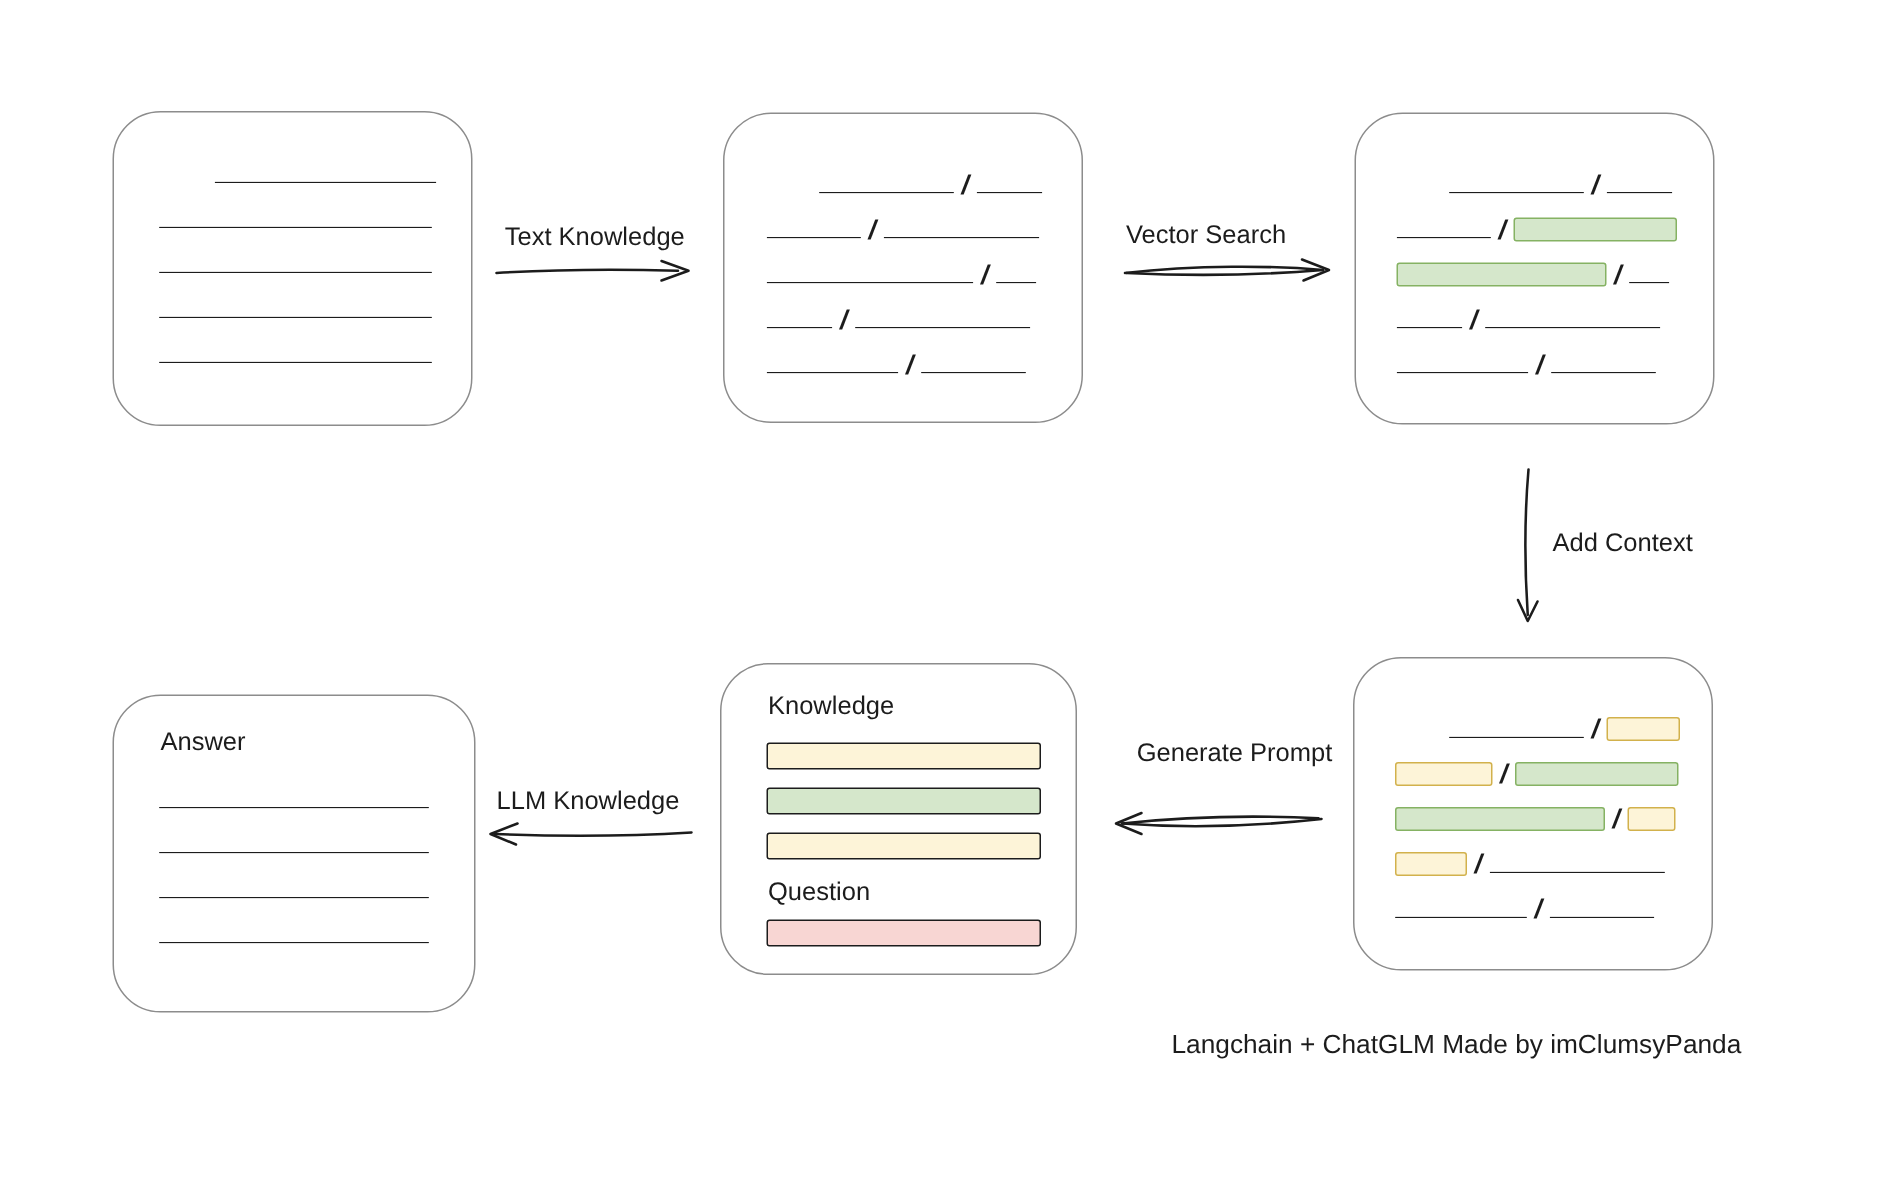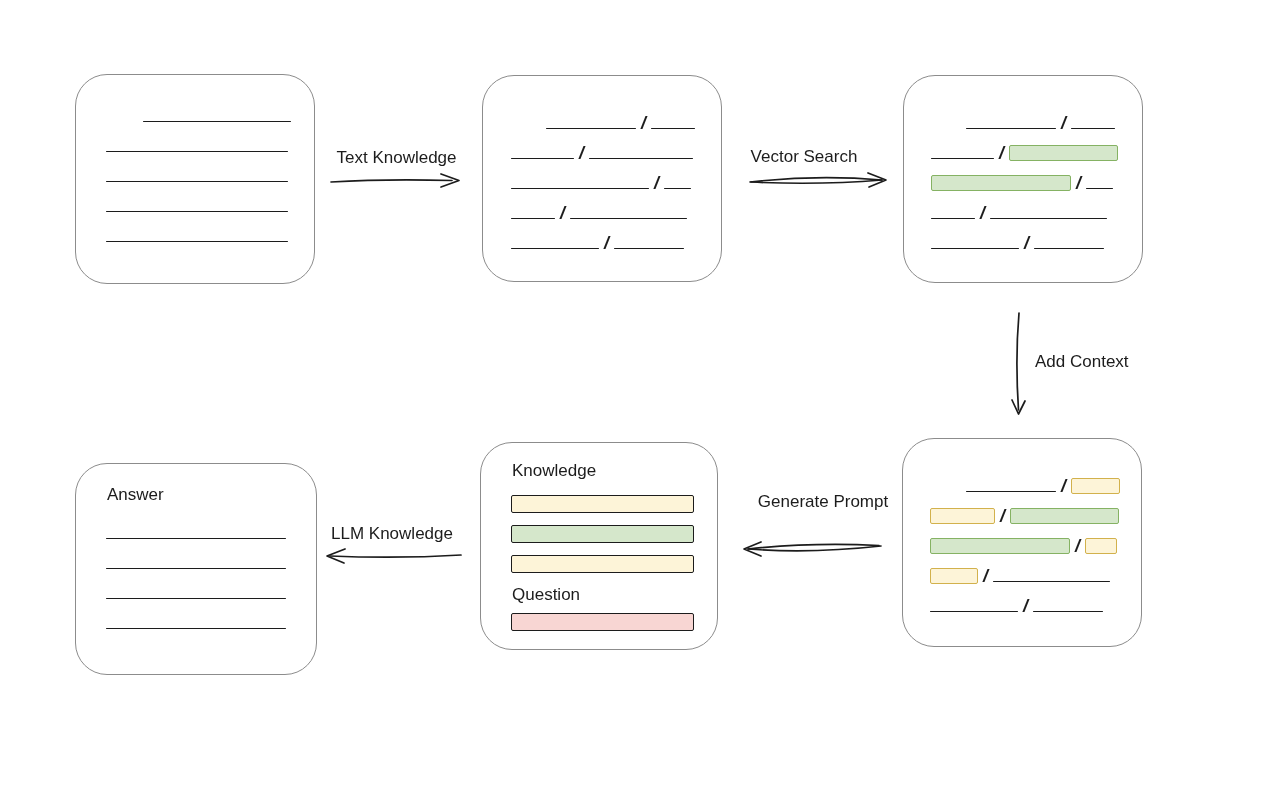--- a/index.html
+++ b/index.html
@@ -210,13 +210,14 @@
         </div>
       </div>
   </div>
 
   <div class="arrow-label" style="left:331px;top:148px;width:131px;">Text Knowledge</div>
   <div class="arrow-label" style="left:736px;top:147px;width:136px;">Vector Search</div>
   <div class="arrow-label" style="left:1035px;top:352px;text-align:right;">Add Context</div>
   <div class="arrow-label" style="left:738px;top:492px;width:146px;margin-left:12px;">Generate Prompt</div>
   <div class="arrow-label" style="left:330px;top:524px;width:124px;">LLM Knowledge</div>
 
+  <div class="caption">Langchain + ChatGLM Made by imClumsyPanda</div>
 </div>
 
 </body></html>

